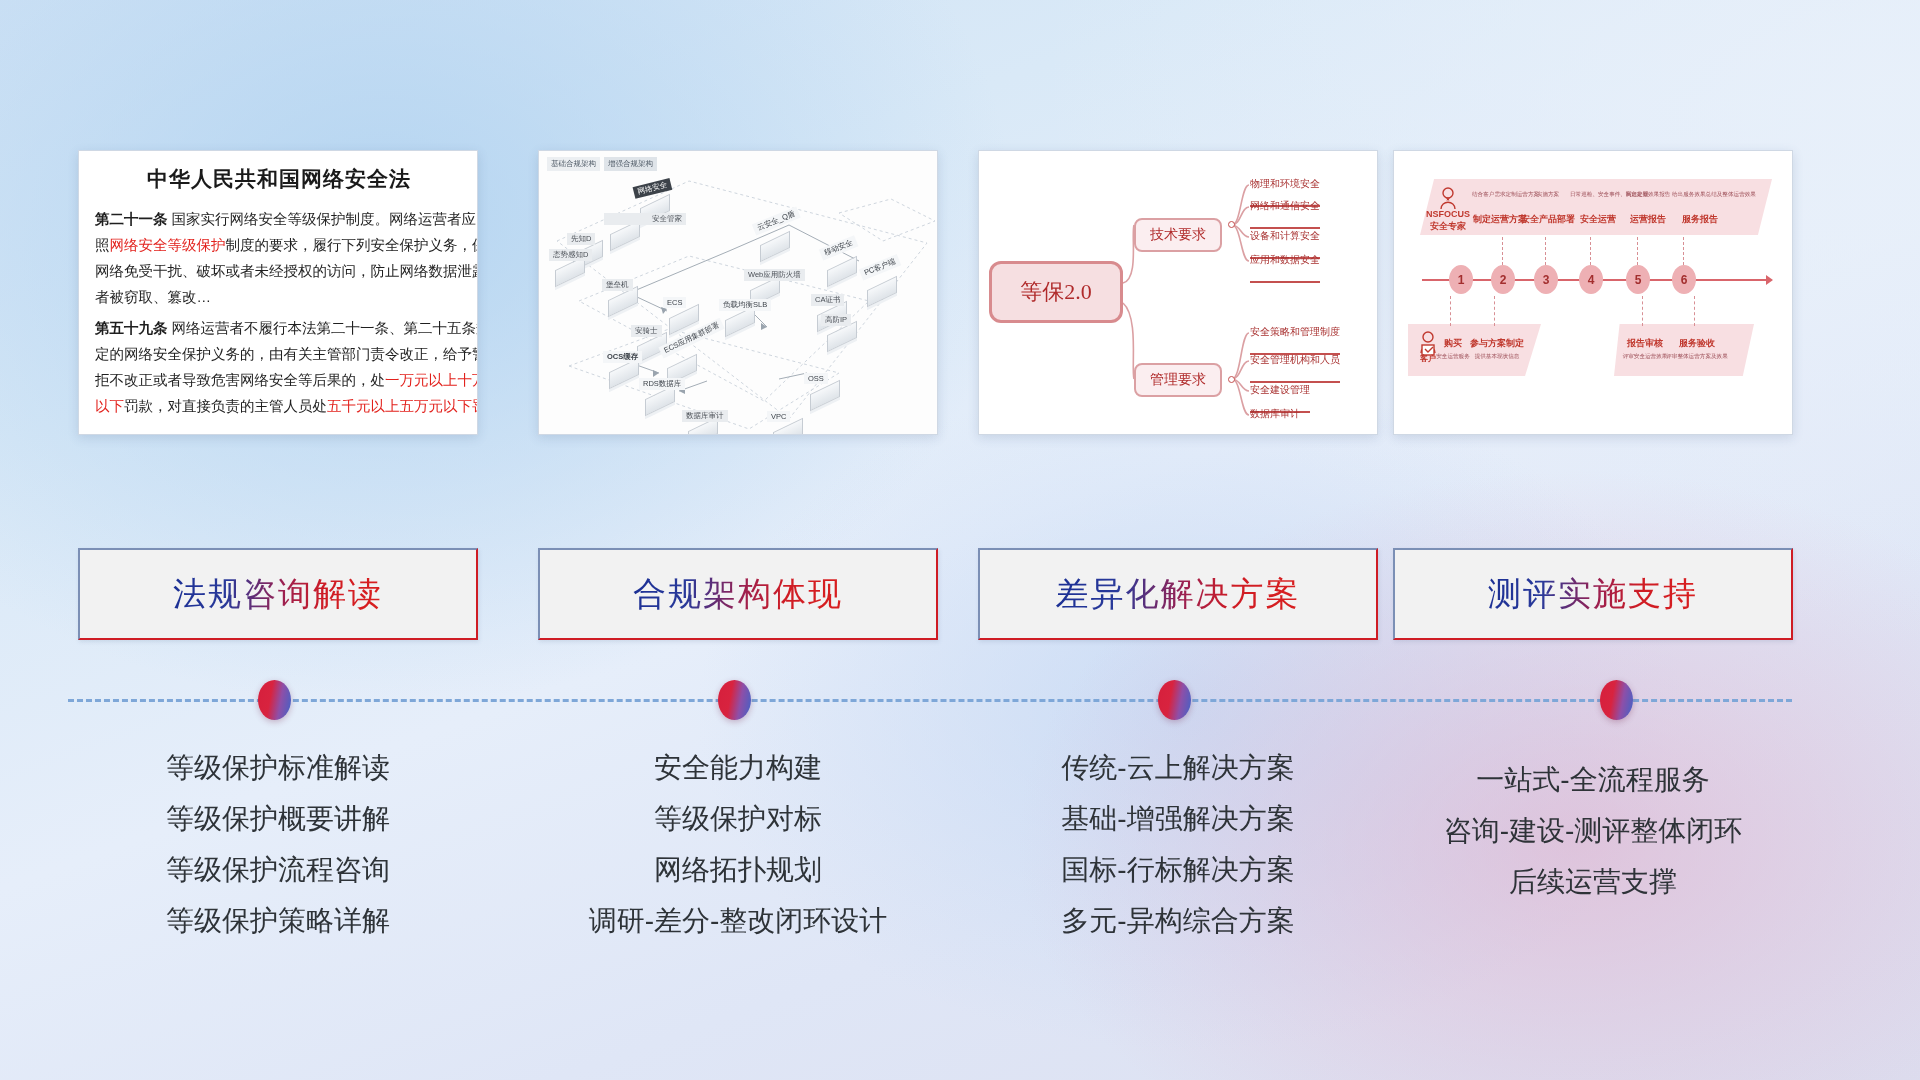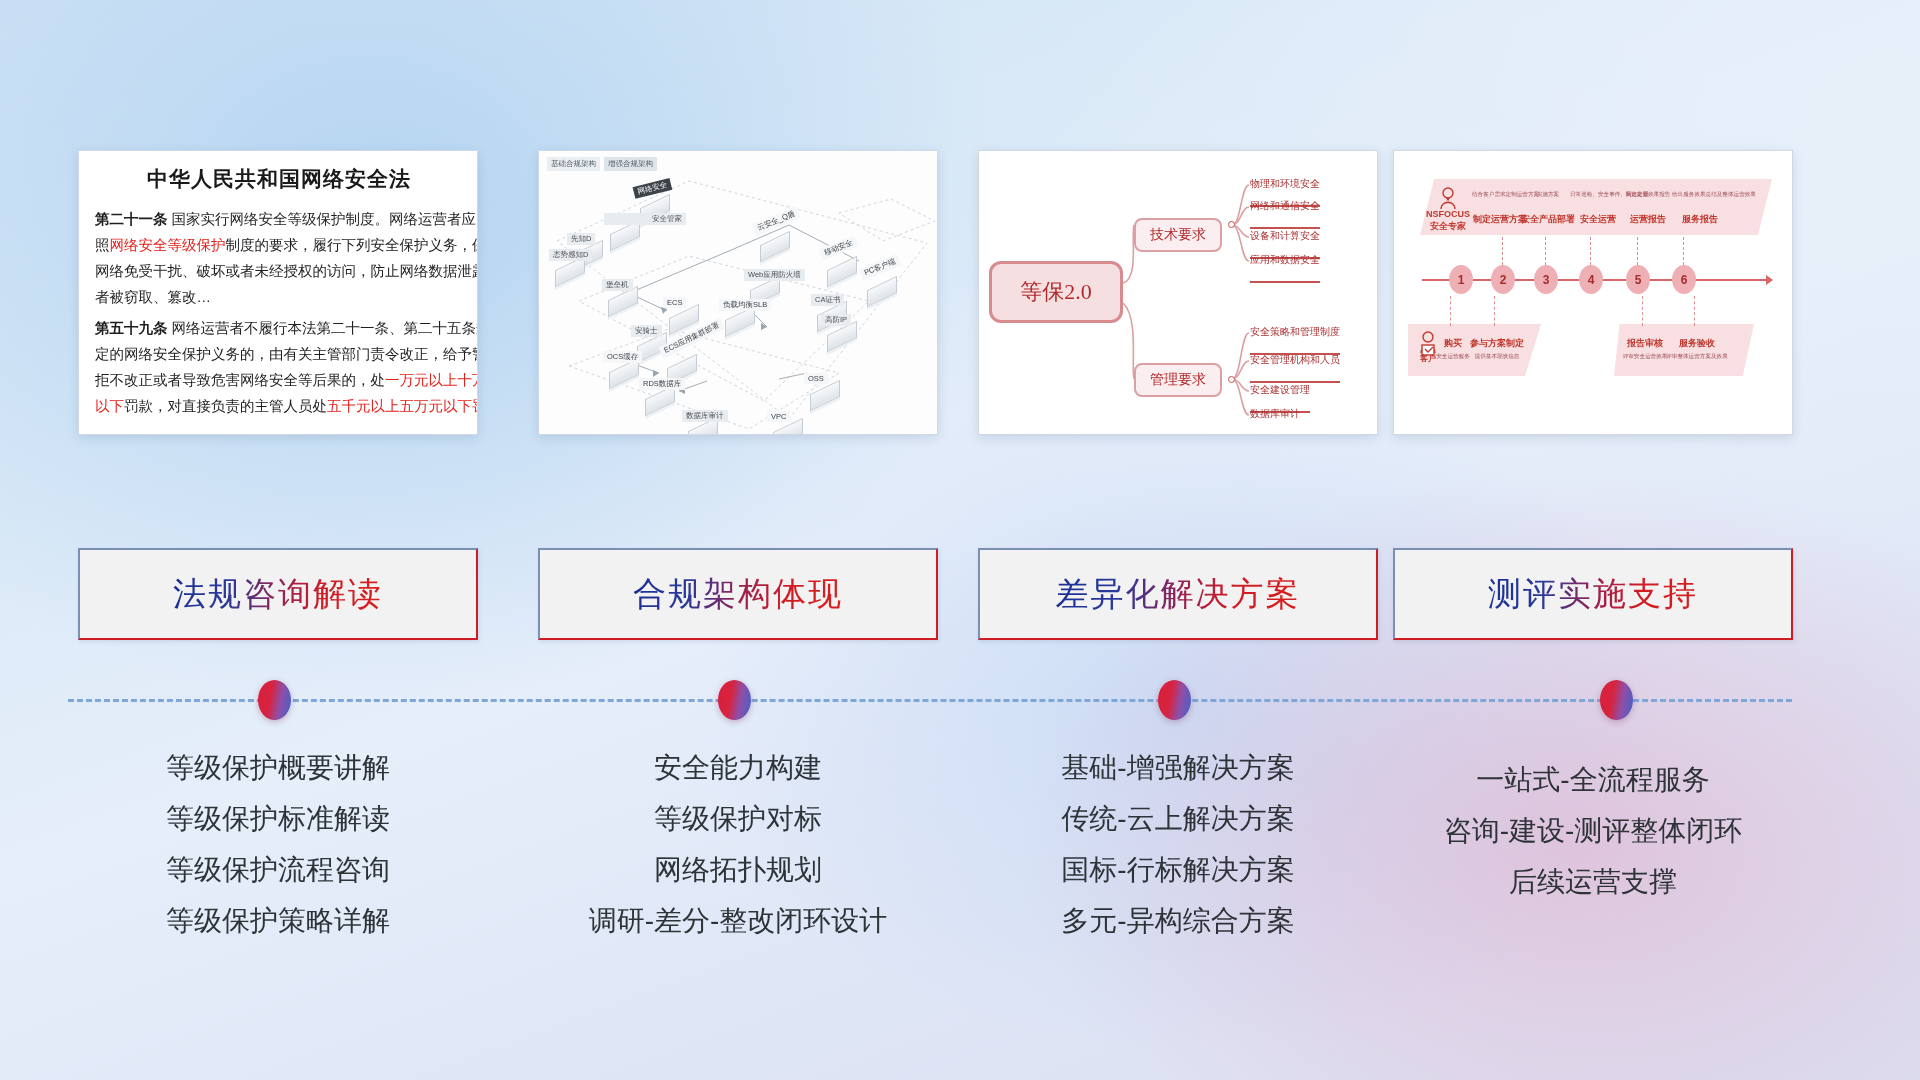--- a/index.html
+++ b/index.html
@@ -249,21 +249,21 @@
             <div class="nodelbl " style="left: 272px; top: 143px;">CA证书</div>
             <div class="cube" style="left: 288px; top: 177px;"></div>
             <div class="nodelbl " style="left: 282px; top: 163px;">高防IP</div>
             <div class="cube" style="left: 186px; top: 162px;"></div>
             <div class="nodelbl plain" style="left: 180px; top: 148px;">负载均衡SLB</div>
             <div class="cube" style="left: 130px; top: 160px;"></div>
             <div class="nodelbl plain" style="left: 124px; top: 146px;">ECS</div>
             <div class="cube" style="left: 98px; top: 188px;"></div>
             <div class="nodelbl " style="left: 92px; top: 174px;">安骑士</div>
             <div class="cube" style="left: 70px; top: 214px;"></div>
-            <div class="nodelbl plain" style="left: 64px; top: 200px;">OCS缓存</div>
+            <div class="nodelbl plain" style="left: 64px; top: 200px; font-weight: bold;">OCS缓存</div>
             <div class="cube" style="left: 128px; top: 210px;"></div>
             <div class="nodelbl plain" style="left: 122px; top: 196px; transform: rotate(-26deg);">ECS应用集群部署</div>
             <div class="cube" style="left: 106px; top: 241px;"></div>
             <div class="nodelbl plain" style="left: 100px; top: 227px;">RDS数据库</div>
             <div class="cube" style="left: 149px; top: 273px;"></div>
             <div class="nodelbl " style="left: 143px; top: 259px;">数据库审计</div>
             <div class="cube" style="left: 271px; top: 236px;"></div>
             <div class="nodelbl plain" style="left: 265px; top: 222px;">OSS</div>
             <div class="cube" style="left: 234px; top: 274px;"></div>
             <div class="nodelbl plain" style="left: 228px; top: 260px;">VPC</div>
@@ -388,34 +388,34 @@
   <div class="timeline">
     <div class="tl-line"></div>
     <div class="tl-dot d1"></div>
     <div class="tl-dot d2"></div>
     <div class="tl-dot d3"></div>
     <div class="tl-dot d4"></div>
   </div>
 
   <div class="cols">
     <div class="col k1" id="col0">
+        <div class="item">等级保护标准解读</div>
         <div class="item">等级保护概要讲解</div>
-        <div class="item">等级保护标准解读</div>
         <div class="item">等级保护流程咨询</div>
         <div class="item">等级保护策略详解</div>
       </div>
     <div class="col k2" id="col1">
         <div class="item">安全能力构建</div>
         <div class="item">等级保护对标</div>
         <div class="item">网络拓扑规划</div>
         <div class="item">调研-差分-整改闭环设计</div>
       </div>
     <div class="col k3" id="col2">
+        <div class="item">传统-云上解决方案</div>
         <div class="item">基础-增强解决方案</div>
-        <div class="item">传统-云上解决方案</div>
         <div class="item">国标-行标解决方案</div>
         <div class="item">多元-异构综合方案</div>
       </div>
     <div class="col k4" id="col3">
         <div class="item">一站式-全流程服务</div>
         <div class="item">咨询-建设-测评整体闭环</div>
         <div class="item">后续运营支撑</div>
       </div>
   </div>
 

